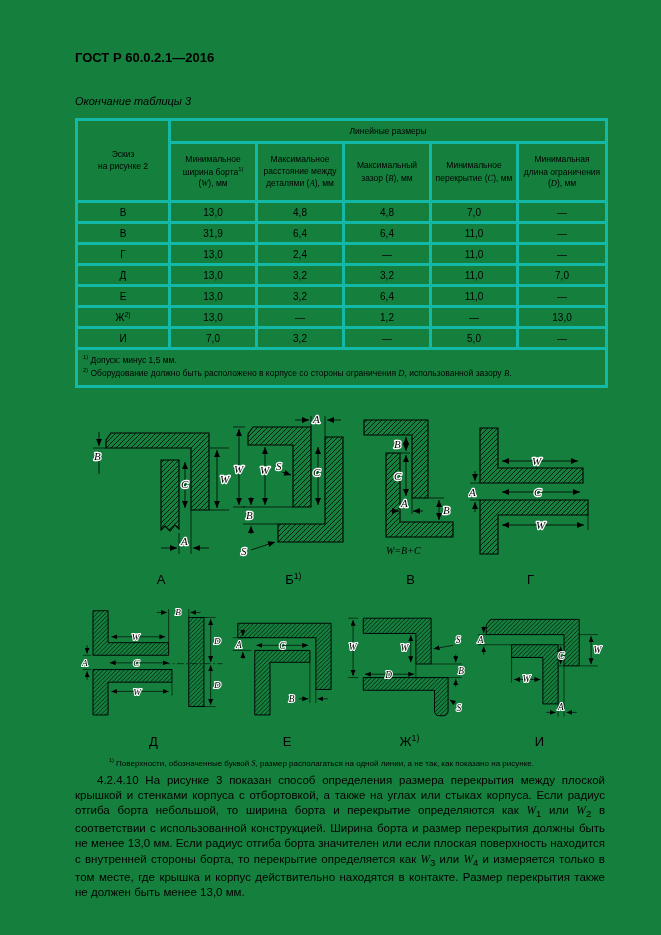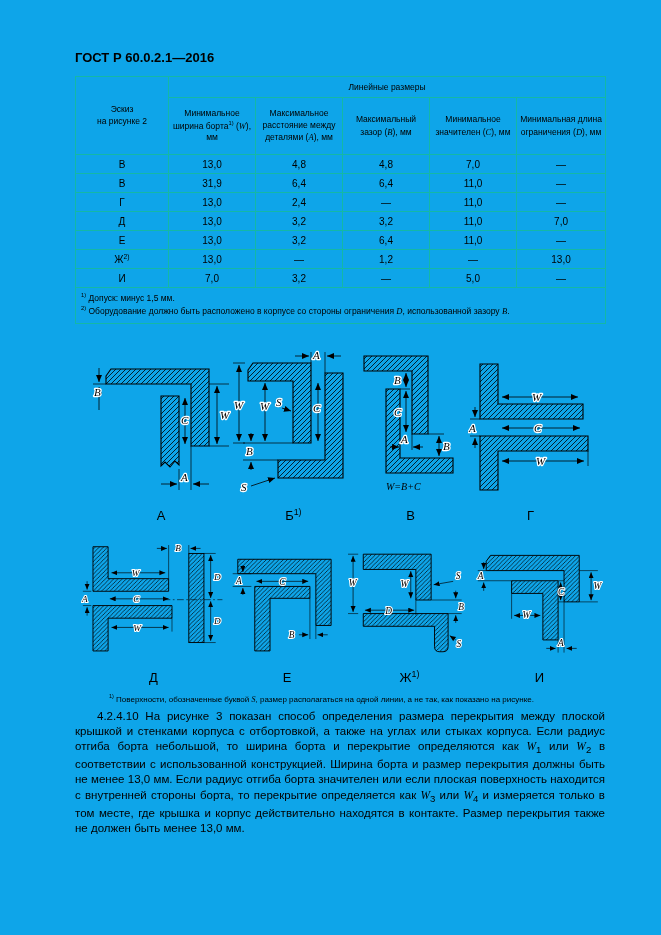--- a/index.html
+++ b/index.html
@@ -1,28 +1,28 @@
 <!DOCTYPE html>
 <html><head>
 <meta charset="utf-8">
 <style>
   html,body { margin:0; padding:0; background:#e8e8e8; }
   .page {
-    width:661px; height:935px; background:#0ea5e9; color:#000;
+    width:661px; height:935px; background:#15803d; color:#000;
     position:relative; box-sizing:border-box; overflow:hidden;
     padding:50px 56px 0 75px;
     font-family:"Liberation Sans", sans-serif;
     margin:0 auto;
   }
   .std { font-size:13px; font-weight:bold; margin:0; }
   .tend { font-style:italic; font-size:11px; margin-top:30px; }
 
   table.gt { margin-top:11px; border-collapse:collapse; border:1.5px solid #000;
              table-layout:fixed; width:530px; }
-  table.gt th, table.gt td { border:1px solid #14b8a6; font-weight:normal; }
+  table.gt th, table.gt td { border:3px solid #14b8a6; font-weight:normal; }
   .ghead th { height:18px; font-size:8.5px; text-align:center; }
   .shead th { font-size:8.5px; height:52px; padding:2px 3px; line-height:1.35;
               vertical-align:middle; text-align:center; }
   .eskiz { vertical-align:middle; text-align:center; font-size:8.5px; line-height:1.4; }
   .brow td { font-size:10px; height:16px; text-align:center;
              border-top:0; border-bottom:0; vertical-align:middle; }
   .fnote td { font-size:8.5px; padding:3px 5px 6px; line-height:1.45; }
   sup { font-size:0.68em; }
   .vr { font-style:italic; font-family:"Liberation Serif", serif; }
 
@@ -55,20 +55,21 @@
     </pattern>
     <marker id="ar" markerWidth="8" markerHeight="8" refX="7" refY="3" orient="auto-start-reverse" markerUnits="userSpaceOnUse">
       <path d="M0,0 L7,3 L0,6 Z" fill="#000"></path>
     </marker>
   </defs>
 </svg>
 
 <div class="page">
 
   <p class="std">ГОСТ Р 60.0.2.1—2016</p>
+  <p class="tend">Окончание таблицы 3</p>
 
   <table class="gt">
     <colgroup>
       <col style="width:93px">
         <col style="width:87px">
         <col style="width:87px">
       <col style="width:87px">
         <col style="width:87px">
         <col style="width:89px">
     </colgroup>
@@ -77,21 +78,21 @@
       <th rowspan="2" class="eskiz">
         <span style="display:block">Эскиз</span>
         <span style="display:block">на рисунке 2</span>
       </th>
       <th colspan="5">Линейные размеры</th>
     </tr>
     <tr class="shead">
       <th><span>Минимальное ширина борта</span><sup>1)</sup><span> (</span><span class="vr">W</span><span>), мм</span></th>
       <th><span>Максимальное расстояние между деталями</span><sup></sup><span> (</span><span class="vr">A</span><span>), мм</span></th>
       <th><span>Максимальный зазор</span><sup></sup><span> (</span><span class="vr">B</span><span>), мм</span></th>
-      <th><span>Минимальное значителен</span><sup></sup><span> (</span><span class="vr">C</span><span>), мм</span></th>
+      <th><span>Минимальное перекрытие</span><sup></sup><span> (</span><span class="vr">C</span><span>), мм</span></th>
       <th><span>Минимальная длина ограничения</span><sup></sup><span> (</span><span class="vr">D</span><span>), мм</span></th>
     </tr>
     <tr class="brow">
       <td><span>В</span><sup></sup></td>
       <td>13,0</td>
           <td>4,8</td>
       <td>4,8</td>
           <td>7,0</td>
       <td>—</td>
     </tr>

